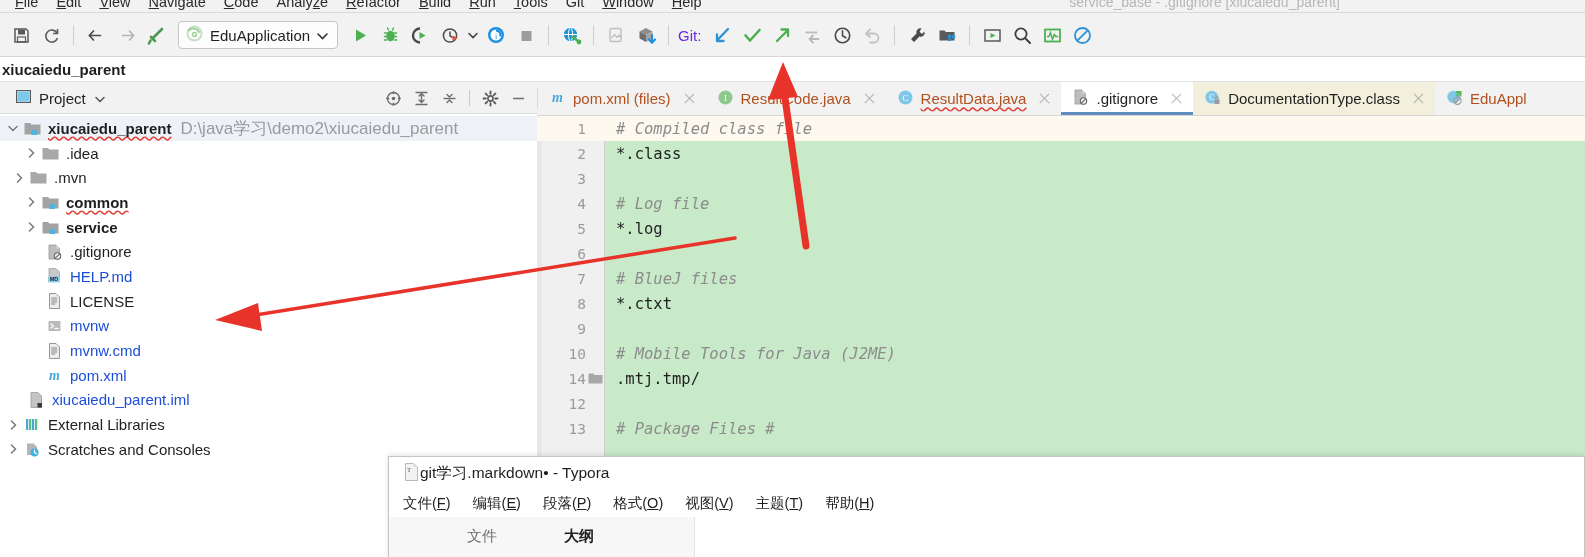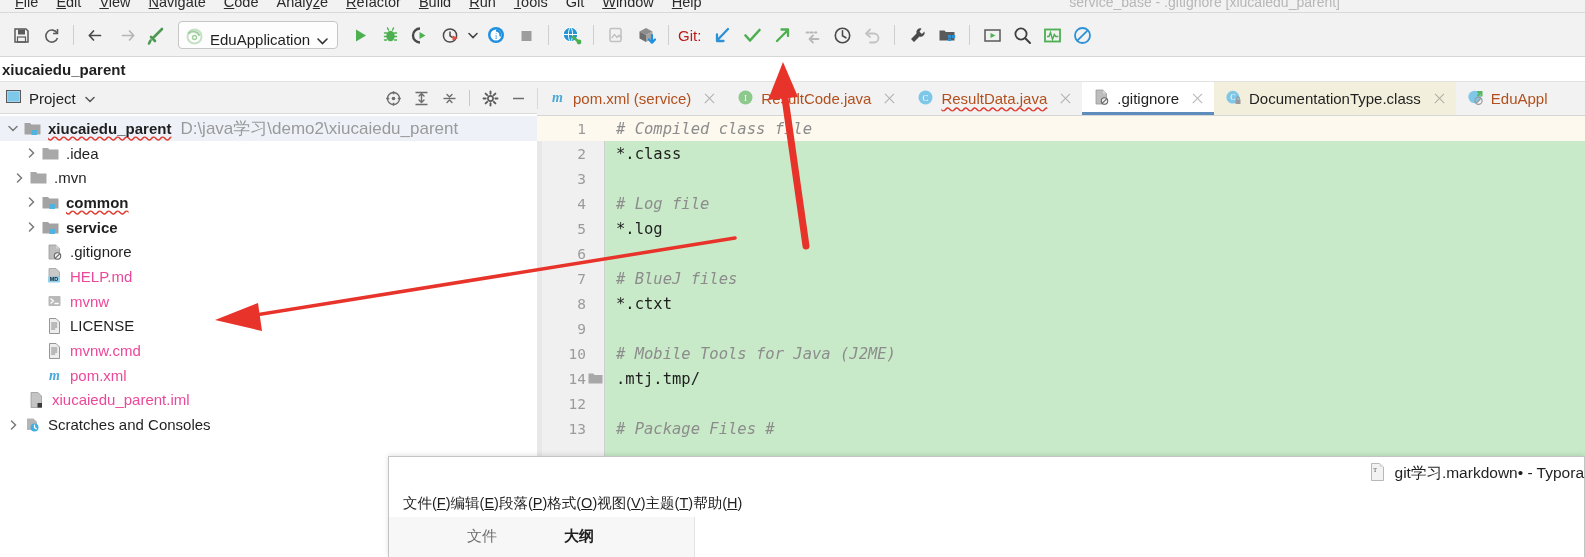--- a/index.html
+++ b/index.html
@@ -39,63 +39,63 @@
   }
   .toolbar-sep{
     position:absolute;left:0;top:56px;width:1585px;height:1px;background:#d6d6d6;
   }
   .tb-btn{
     width:30px;height:30px;display:flex;align-items:center;justify-content:center;
     flex:0 0 auto;
   }
   .tb-div{width:1px;height:20px;background:#cfcfcf;margin:0 7px;flex:0 0 auto;}
   .runconfig{
-    display:flex;align-items:flex-end;gap:7px;
+    display:flex;align-items:center;gap:7px;
     height:26px;border:1px solid #c6c6c6;border-radius:4px;background:#fdfdfd;
     padding:0 9px 0 7px;margin:0 7px;flex:0 0 auto;
   }
   .runconfig .rc-label{font-size:15px;color:#1f1f1f;white-space:nowrap;}
-  .git-label{font-size:15px;color:#b91c1c;margin:0 6px 0 2px;flex:0 0 auto;}
+  .git-label{font-size:15px;color:#6d28d9;margin:0 6px 0 2px;flex:0 0 auto;}
 
   
   .crumbstrip{
     position:absolute;left:0;top:57px;width:1585px;height:24px;
     background:#ffffff;display:flex;align-items:center;padding-left:2px;
     box-sizing:border-box;
   }
   .crumbstrip .crumb{font-size:15px;font-weight:bold;color:#1f1f1f;}
   .crumbstrip-sep{position:absolute;left:0;top:81px;width:1585px;height:1px;background:#e2e2e2;}
 
   
   .projpanel{
     position:absolute;left:0;top:82px;width:537px;height:475px;
     background:#ffffff;box-sizing:border-box;
   }
   .proj-header{
     position:relative;height:32px;display:flex;align-items:center;
-    background:#f2f2f2;padding-left:6px;box-sizing:border-box;
+    background:#f2f2f2;padding-left:16px;box-sizing:border-box;
   }
   .proj-header .ph-title{font-size:15px;color:#1f1f1f;margin-left:8px;}
   .proj-header .ph-tools{position:absolute;right:6px;top:0;height:32px;display:flex;align-items:center;gap:2px;}
   .ph-ic{width:26px;height:26px;display:flex;align-items:center;justify-content:center;}
   .ph-div{width:1px;height:16px;background:#c9c9c9;margin:0 5px;}
   .proj-header-sep{position:absolute;left:0;right:0;bottom:0;height:1px;background:#dcdcdc;}
 
   .tree{position:relative;padding-top:2px;}
   .trow{
     display:flex;align-items:center;height:24.7px;box-sizing:border-box;
     white-space:nowrap;padding-right:4px;
   }
   .trow.sel{background:#eef2f8;}
   .arrow{width:18px;height:24px;display:flex;align-items:center;justify-content:center;flex:0 0 auto;}
   .arrow svg{display:block;}
   .ticon{width:21px;height:24px;display:flex;align-items:center;justify-content:center;flex:0 0 auto;}
   .tlabel{font-size:15px;color:#1f1f1f;margin-left:5px;}
   .tlabel.b{font-weight:bold;}
-  .tlabel.orange{color:#ec4899;}
+  .tlabel.orange{color:#1d4ed8;}
   .tpath{font-size:17px;color:#9a9a9a;margin-left:9px;}
   .squiggle{
     text-decoration:underline;
     text-decoration-color:#e03b2f;
     text-decoration-style:wavy;
     text-decoration-skip-ink:none;
     text-underline-offset:2px;
   }
 
   
@@ -149,23 +149,23 @@
     white-space:pre;color:#1f1f1f;
   }
   .codetxt.cmt{color:#8c8c8c;font-style:italic;}
 
   
   .typora{
     position:absolute;left:388px;top:456px;width:1197px;height:101px;
     background:#ffffff;border:1px solid #c4c4c4;border-bottom:none;box-sizing:border-box;
     box-shadow:0 -1px 5px rgba(0,0,0,.12);
   }
-  .ty-title{height:33px;display:flex;align-items:center;padding-left:14px;gap:9px;justify-content:flex-end;}
+  .ty-title{height:33px;display:flex;align-items:center;padding-left:14px;}
   .ty-title .tytxt{font-size:15.5px;color:#1f1f1f;white-space:nowrap;}
-  .ty-menu{height:27px;display:flex;align-items:center;padding-left:14px;}
+  .ty-menu{height:27px;display:flex;align-items:center;padding-left:14px;gap:22px;}
   .ty-menu .tym{font-size:14.5px;color:#1f1f1f;white-space:nowrap;}
   .ty-menu .tym u{text-decoration:underline;}
   .ty-body{position:relative;height:40px;}
   .ty-sidebar{
     position:absolute;left:0;top:0;width:305px;height:40px;background:#f7f7f7;
     border-right:1px solid #e3e3e3;display:flex;align-items:center;
   }
   .ty-sb-item{font-size:15px;color:#6d6d6d;}
   .ty-sb-item.on{color:#1f1f1f;font-weight:bold;}
 
@@ -551,45 +551,45 @@
               <rect x="2" y="8.5" width="12" height="6" rx="1" fill="#8fd0ef"></rect>
               <text x="8" y="13.4" font-size="5.4" fill="#1f1f1f" text-anchor="middle" font-family="Liberation Sans, sans-serif" font-weight="bold">MD</text>
             </svg>
         </span>
         <span class="tlabel orange">HELP.md</span>
       </div>
 
       <div class="trow" style="padding-left:44px">
         <span class="ticon">
           <svg width="17" height="16" viewBox="0 0 17 16">
+              <path d="M3.5 0.5h6.5L13.5 4v11.5H3.5z" fill="#ededed" stroke="#8c8c8c" stroke-width=".9"></path>
+              <path d="M5.2 5h6M5.2 7h6M5.2 9h6M5.2 11h4" stroke="#7a7a7a" stroke-width=".9"></path>
+            </svg>
+        </span>
+        <span class="tlabel">LICENSE</span>
+      </div>
+
+      <div class="trow" style="padding-left:44px">
+        <span class="ticon">
+          <svg width="17" height="16" viewBox="0 0 17 16">
               <rect x="2.5" y="3" width="12" height="10" rx="1" fill="#b9b9b9"></rect>
               <path d="M5 6l2.5 2L5 10" fill="none" stroke="#fff" stroke-width="1.4" stroke-linecap="round" stroke-linejoin="round"></path>
               <path d="M9 10.5h3.2" stroke="#fff" stroke-width="1.3" stroke-linecap="round"></path>
             </svg>
         </span>
         <span class="tlabel orange">mvnw</span>
       </div>
 
       <div class="trow" style="padding-left:44px">
         <span class="ticon">
           <svg width="17" height="16" viewBox="0 0 17 16">
               <path d="M3.5 0.5h6.5L13.5 4v11.5H3.5z" fill="#ededed" stroke="#8c8c8c" stroke-width=".9"></path>
               <path d="M5.2 5h6M5.2 7h6M5.2 9h6M5.2 11h4" stroke="#7a7a7a" stroke-width=".9"></path>
             </svg>
         </span>
-        <span class="tlabel">LICENSE</span>
-      </div>
-
-      <div class="trow" style="padding-left:44px">
-        <span class="ticon">
-          <svg width="17" height="16" viewBox="0 0 17 16">
-              <path d="M3.5 0.5h6.5L13.5 4v11.5H3.5z" fill="#ededed" stroke="#8c8c8c" stroke-width=".9"></path>
-              <path d="M5.2 5h6M5.2 7h6M5.2 9h6M5.2 11h4" stroke="#7a7a7a" stroke-width=".9"></path>
-            </svg>
-        </span>
         <span class="tlabel orange">mvnw.cmd</span>
       </div>
 
       <div class="trow" style="padding-left:44px">
         <span class="ticon">
           <svg width="17" height="16" viewBox="0 0 17 16">
               <text x="8.5" y="13" font-size="14" fill="#4aa8d8" text-anchor="middle" font-family="Liberation Serif, serif" font-style="italic" font-weight="bold">m</text>
             </svg>
         </span>
         <span class="tlabel orange">pom.xml</span>
@@ -597,30 +597,46 @@
 
       <div class="trow" style="padding-left:26px">
         <span class="ticon">
           <svg width="17" height="16" viewBox="0 0 17 16">
               <path d="M3 0.5h7L13.5 4v11.5H3z" fill="#c4c4c4" stroke="#9b9b9b" stroke-width=".8"></path>
               <rect x="9.5" y="11" width="4.5" height="4.5" fill="#3a3a3a"></rect>
             </svg>
         </span>
         <span class="tlabel orange">xiucaiedu_parent.iml</span>
       </div>
-
 
       <div class="trow" style="padding-left:4px">
         <span class="arrow">
             <svg width="7" height="10" viewBox="0 0 7 10">
               <path d="M1.5 1l4 4-4 4" fill="none" stroke="#7a7a7a" stroke-width="1.5" stroke-linecap="round"></path>
             </svg>
           </span>
         <span class="ticon">
           <svg width="17" height="15" viewBox="0 0 17 15">
+              <rect x="2" y="2" width="2.2" height="11" fill="#4aa8d8"></rect>
+              <rect x="5" y="2" width="2.2" height="11" fill="#57c07a"></rect>
+              <rect x="8" y="2" width="2.2" height="11" fill="#4aa8d8"></rect>
+              <rect x="11" y="2" width="2.2" height="11" fill="#57c07a"></rect>
+            </svg>
+        </span>
+        <span class="tlabel">External Libraries</span>
+      </div>
+
+      <div class="trow" style="padding-left:4px">
+        <span class="arrow">
+            <svg width="7" height="10" viewBox="0 0 7 10">
+              <path d="M1.5 1l4 4-4 4" fill="none" stroke="#7a7a7a" stroke-width="1.5" stroke-linecap="round"></path>
+            </svg>
+          </span>
+        <span class="ticon">
+          <svg width="17" height="15" viewBox="0 0 17 15">
               <path d="M3 1.5h6.5L13 5v8H3z" fill="#b5b5b5"></path>
               <circle cx="10.5" cy="10.5" r="4" fill="#3fb0e0"></circle>
               <path d="M10.5 8v2.6l1.8 1.2" fill="none" stroke="#fff" stroke-width="1.2" stroke-linecap="round"></path>
             </svg>
         </span>
         <span class="tlabel">Scratches and Consoles</span>
       </div>
 
     </div>
   </div>
@@ -629,21 +645,21 @@
 
     <div class="tabbar">
       <div class="tabdiv"></div>
 
       <div class="tab">
         <span>
           <svg width="17" height="16" viewBox="0 0 17 16">
               <text x="8.5" y="13" font-size="14" fill="#4aa8d8" text-anchor="middle" font-family="Liberation Serif, serif" font-style="italic" font-weight="bold">m</text>
             </svg>
         </span>
-        <span class="tname">pom.xml (service)</span>
+        <span class="tname">pom.xml (files)</span>
         <span class="tclose"></span>
       </div>
 
       <div class="tab">
         <span>
           <svg width="17" height="17" viewBox="0 0 17 17">
               <circle cx="8.5" cy="8.5" r="7" fill="#8dc98d"></circle>
               <text x="8.5" y="12" font-size="9" fill="#fff" text-anchor="middle" font-family="Liberation Serif, serif">I</text>
             </svg>
         </span>

